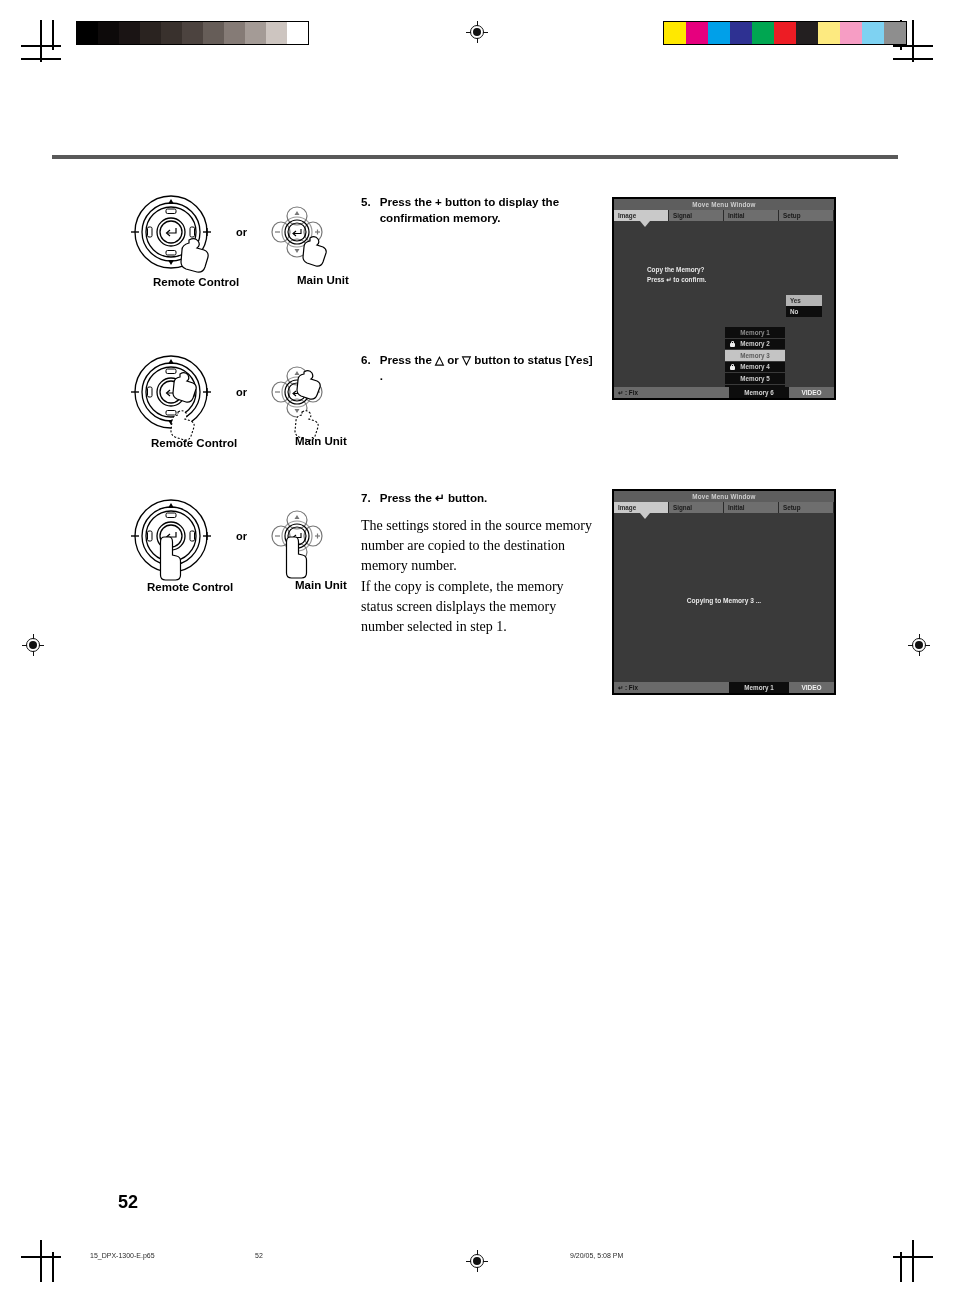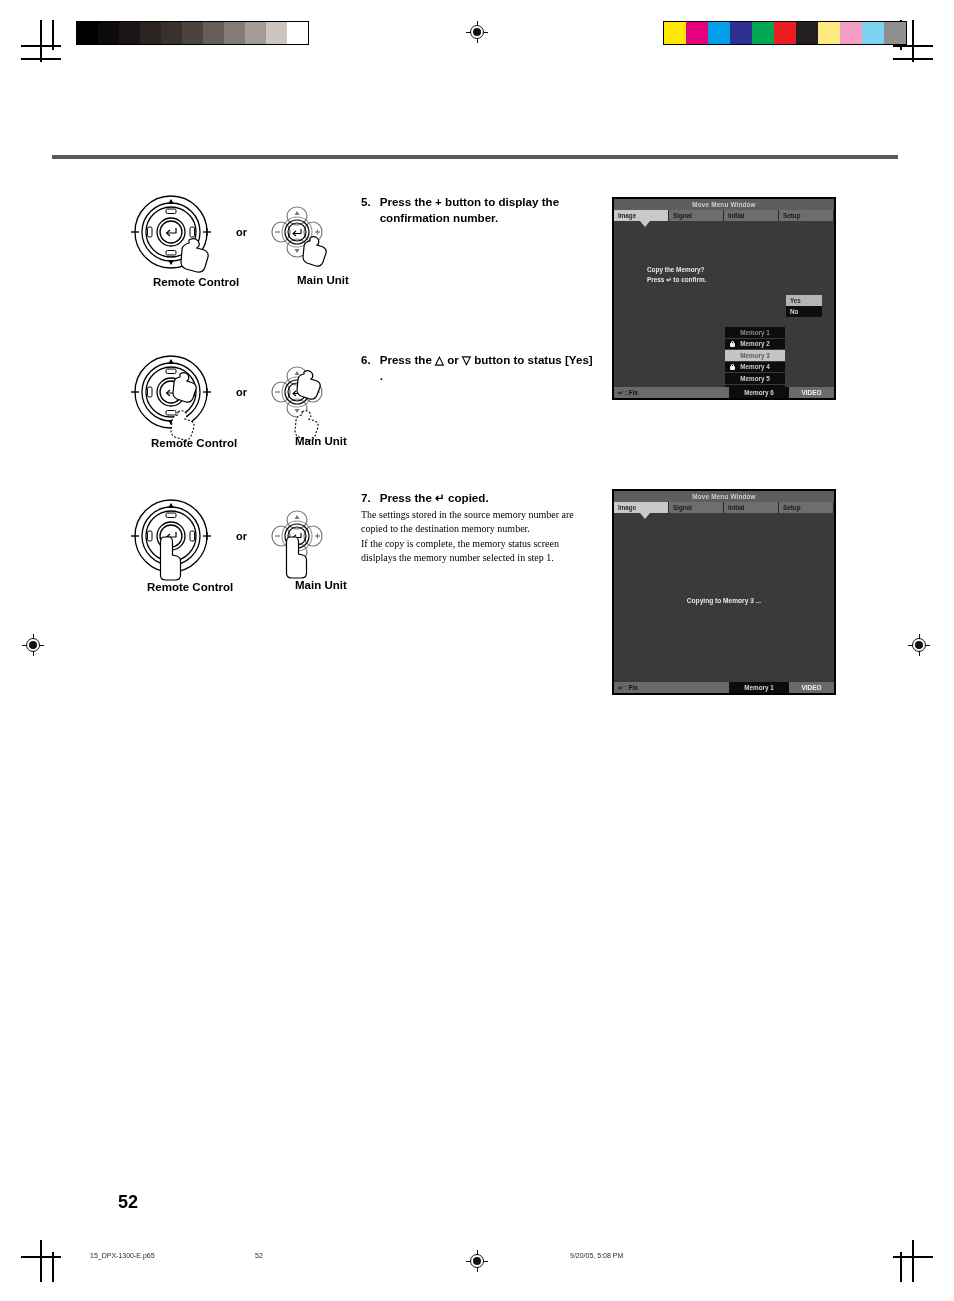--- a/index.html
+++ b/index.html
@@ -87,24 +87,24 @@
   .step-head {
     font-size: 11.6px;
     font-weight: bold;
     line-height: 1.36;
     color: #000;
     display: flex;
     gap: 9px;
   }
   .step-num { flex: 0 0 auto; }
   .step-body {
-    margin-top: 2px;
+    margin-top: 10px;
     margin-left: 20px;
     font-family: "Liberation Serif", serif;
-    font-size: 10px;
+    font-size: 14px;
     line-height: 1.45;
     color: #000;
   }
 
   
   .osd {
     position: absolute;
     background: #3a3a3a;
     border: 2px solid #000;
     box-sizing: border-box;
@@ -424,21 +424,21 @@
         <path d="M192 46 q5 -3 8 1 q2 4 -1 6 l6 2 q4 2 3 6 l-3 9 q-2 5 -7 4 l-9 -3 q-4 -2 -4 -6 l1 -10 q0 -5 6 -6 z"></path>
       </g>
     </svg>
     <div class="dev-label" style="left:10px;top:84px;">Remote Control</div>
     <div class="dev-label" style="left:154px;top:82px;">Main Unit</div>
   </div>
 
   <div class="step" style="left:361px;top:194px;">
     <div class="step-head">
       <span class="step-num">5.</span>
-      <span>Press the + button to display the confirmation number.</span>
+      <span>Press the + button to display the confirmation memory.</span>
     </div>
   </div>
 
   <div class="illus-row" style="left:118px;top:352px;width:236px;height:100px;">
     <svg width="236" height="100" viewBox="0 0 236 100">
       <g fill="none" stroke="#000" stroke-width="1.3">
         <circle cx="53" cy="40" r="36"></circle>
         <circle cx="53" cy="40" r="29"></circle>
         <circle cx="53" cy="40" r="25"></circle>
         <circle cx="53" cy="40" r="14"></circle>
@@ -562,21 +562,21 @@
         <path d="M177 41 q3.5 0 3.5 5 l0 12 l4 1 q4 1 4 5 l0 13 q0 5 -5 5 l-10 0 q-5 0 -5 -5 l0 -31 q0 -5 4 -5 z"></path>
       </g>
     </svg>
     <div class="dev-label" style="left:4px;top:85px;">Remote Control</div>
     <div class="dev-label" style="left:152px;top:83px;">Main Unit</div>
   </div>
 
   <div class="step" style="left:361px;top:490px;">
     <div class="step-head">
       <span class="step-num">7.</span>
-      <span>Press the ↵ copied.</span>
+      <span>Press the ↵ button.</span>
     </div>
     <div class="step-body" style="margin-left: 0px; white-space: pre-line;">The settings stored in the source memory number are copied to the destination memory number.
 If the copy is complete, the memory status screen dislplays the memory number selected in step 1.</div>
   </div>
 
   <div class="osd" style="left:612px;top:197px;width:224px;height:203px;">
     <div class="osd-title">Move Menu Window</div>
     <div class="osd-tabs">
       <div class="osd-tab active">Image</div>
       <div class="osd-tab">Signal</div>

